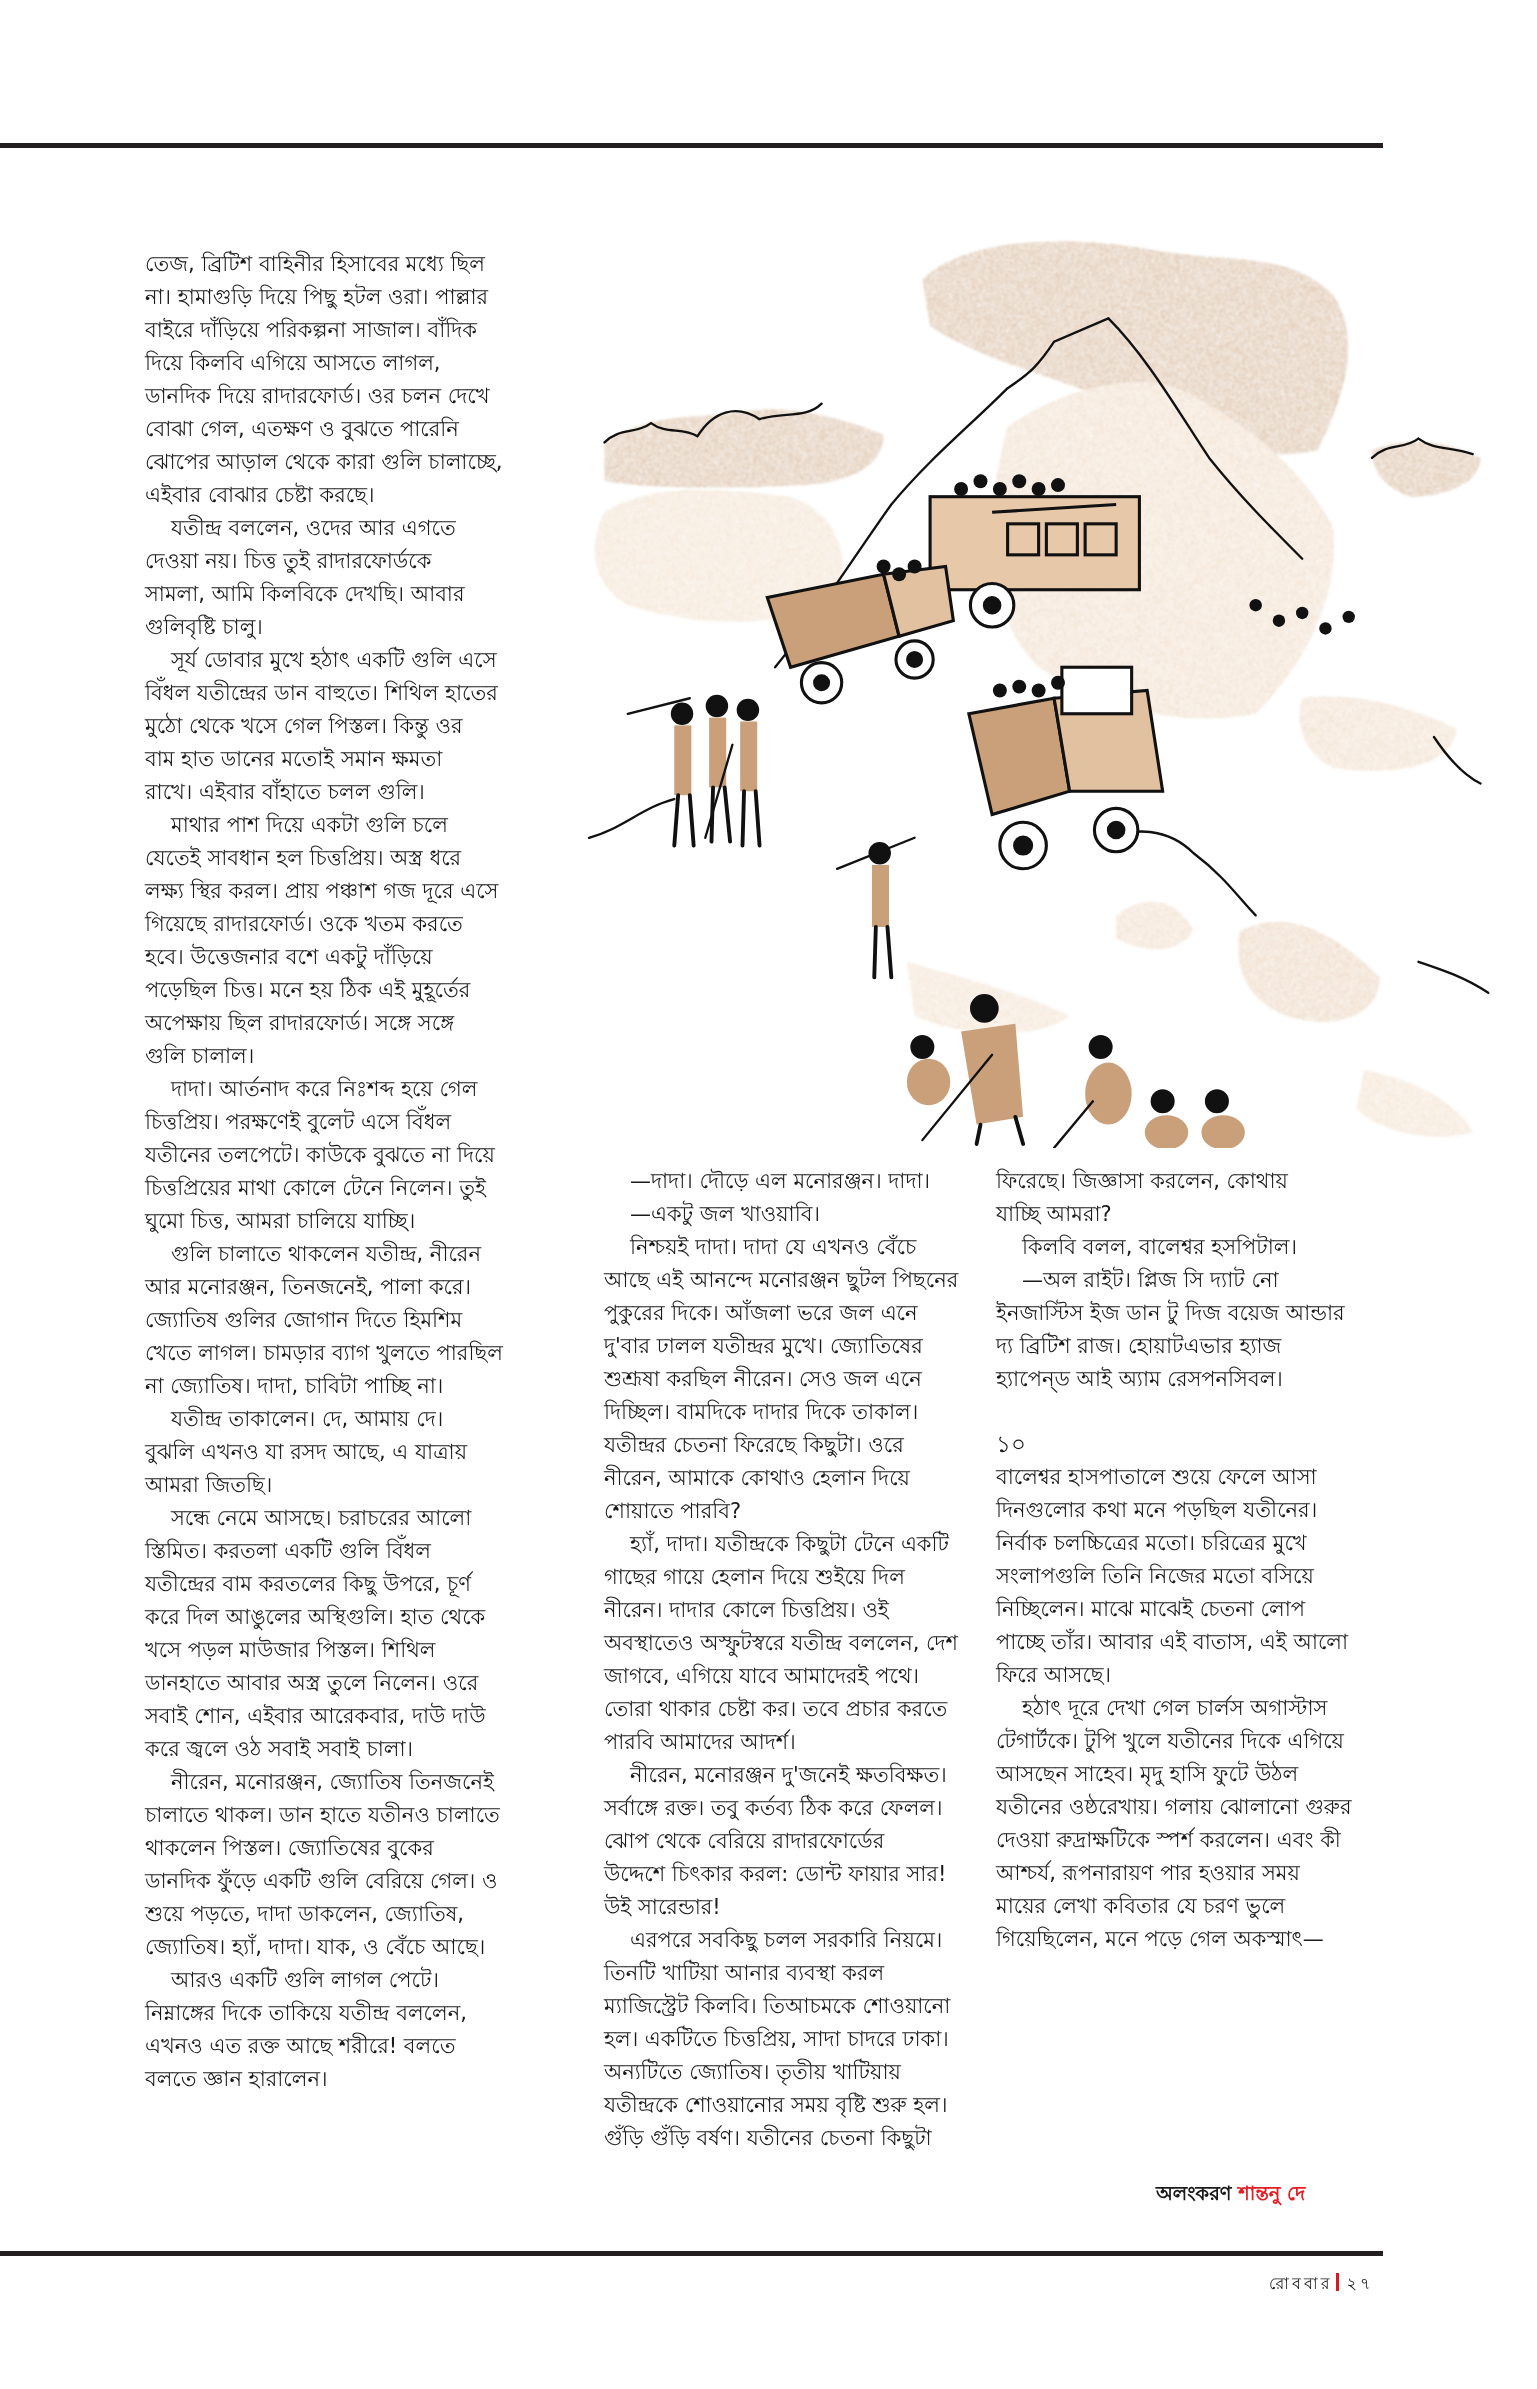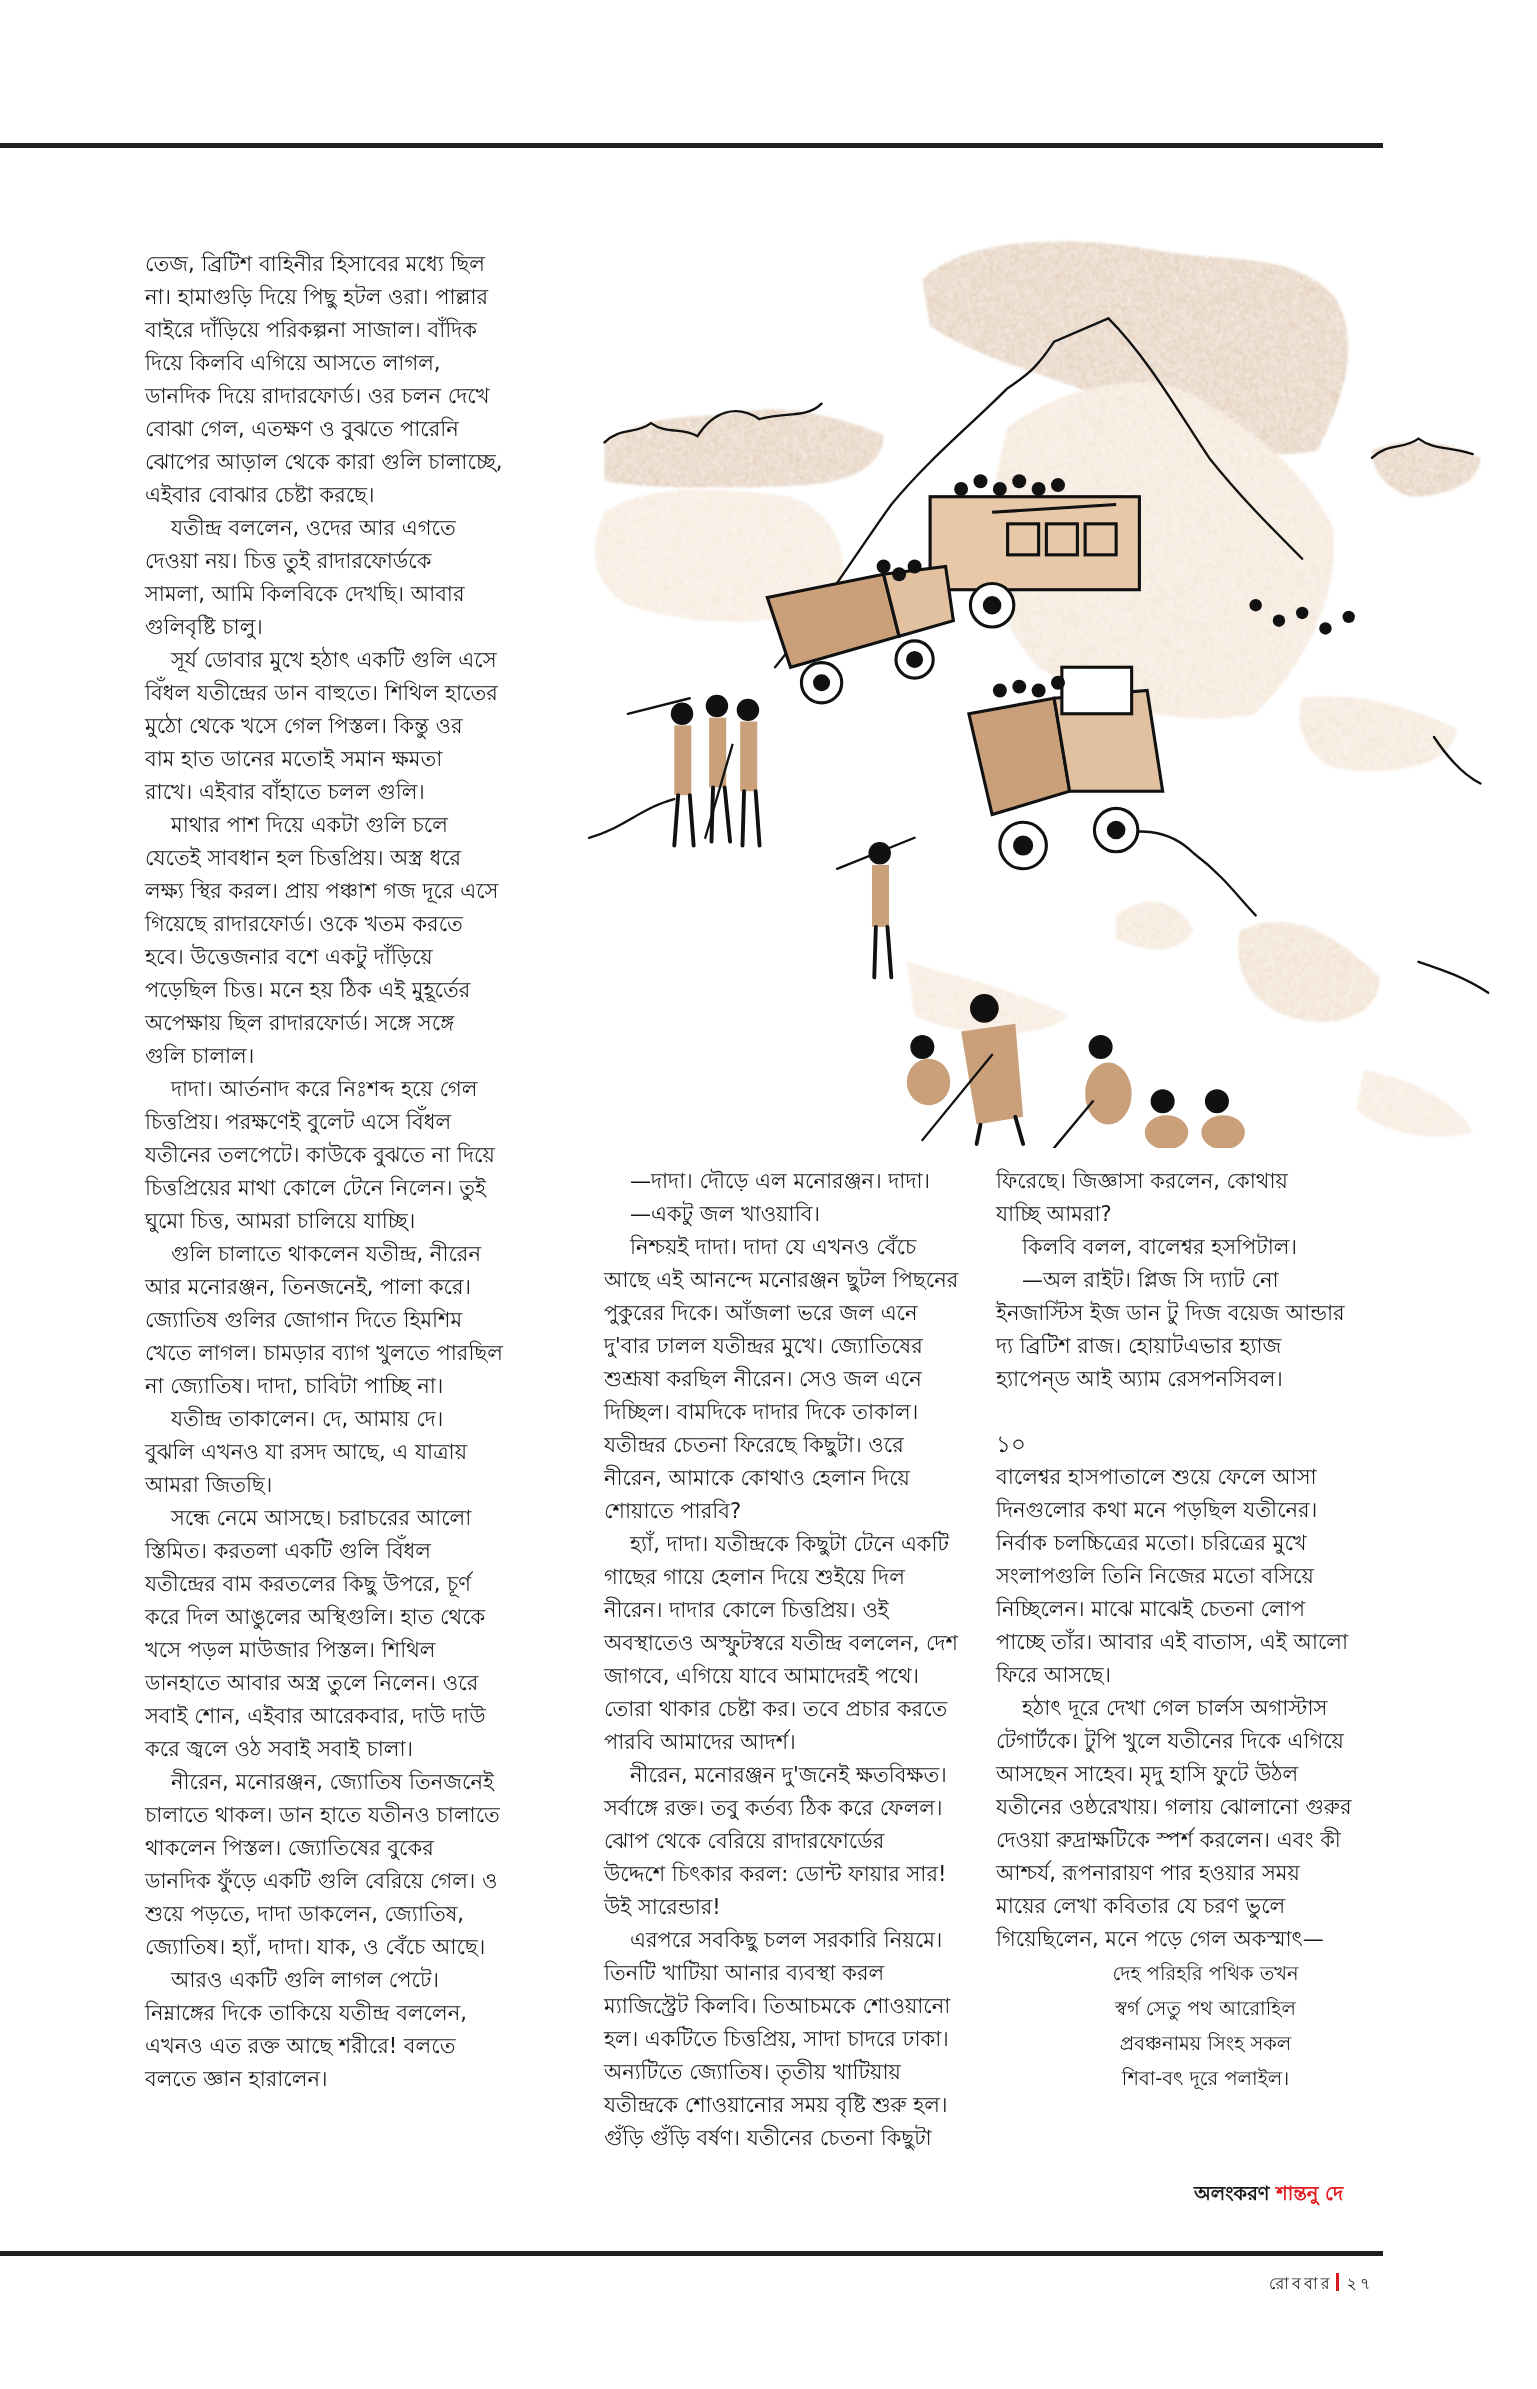--- a/index.html
+++ b/index.html
@@ -11,21 +11,21 @@
 
     .col { position: absolute; font-size: 21px; line-height: 33px; margin-left: 44px; }
     .col p { margin: 0; text-indent: 0; white-space: nowrap; }
     .col p.ind { text-indent: 26px; }
     #col1 { left: 101px; top: 248px; width: 426px; }
     #col2 { left: 560px; top: 1165px; width: 388px; }
     #col3 { left: 952px; top: 1165px; width: 388px; }
 
     .sec-num { font-size: 23px; margin-top: 31px !important; line-height: 34px; }
     .poem p { text-align: center; font-size: 19.4px; line-height: 35px; padding-left: 31px; }
-    .credit { position: absolute; top: 2179px; left: 1194px; font-size: 19.4px; white-space: nowrap; font-weight: bold; }
+    .credit { position: absolute; top: 2179px; left: 1156px; font-size: 19.4px; white-space: nowrap; font-weight: bold; }
     .credit .who { color: #e31e24; }
 
     .folio { position: absolute; top: 2271px; left: 1269px; font-size: 16px; white-space: nowrap; letter-spacing: 3.1px; }
     .folio .bar { display: inline-block; width: 3.1px; height: 18.6px; background: #d71920; vertical-align: -2.3px; margin: 0 7.8px 0 3.1px; }
 
     #illustration { position: absolute; left: 558px; top: 233px; width: 969px; height: 915px; }
   </style>
 </head>
 <body>
 
@@ -142,26 +142,20 @@
       <p>ফিরে আসছে।</p>
       <p class="ind">হঠাৎ দূরে দেখা গেল চার্লস অগাস্টাস</p>
       <p>টেগার্টকে। টুপি খুলে যতীনের দিকে এগিয়ে</p>
       <p>আসছেন সাহেব। মৃদু হাসি ফুটে উঠল</p>
       <p>যতীনের ওষ্ঠরেখায়। গলায় ঝোলানো গুরুর</p>
       <p>দেওয়া রুদ্রাক্ষটিকে স্পর্শ করলেন। এবং কী</p>
       <p>আশ্চর্য, রূপনারায়ণ পার হওয়ার সময়</p>
       <p>মায়ের লেখা কবিতার যে চরণ ভুলে</p>
       <p>গিয়েছিলেন, মনে পড়ে গেল অকস্মাৎ—</p>
     </div>
-  <div class="poem">
-    <p>দেহ পরিহরি    পথিক তখন</p>
-    <p>স্বর্গ সেতু পথ আরোহিল</p>
-    <p>প্রবঞ্চনাময়    সিংহ সকল</p>
-    <p>শিবা-বৎ দূরে পলাইল।</p>
-  </div>
 </div>
 
 <div class="credit">
   <span>অলংকরণ</span>
   <span class="who">শান্তনু দে</span>
 </div>
 
 <svg id="illustration" viewBox="0 0 1250 1180" xmlns="http://www.w3.org/2000/svg">
   <defs>
     <filter id="grain" x="-10%" y="-10%" width="120%" height="120%">

